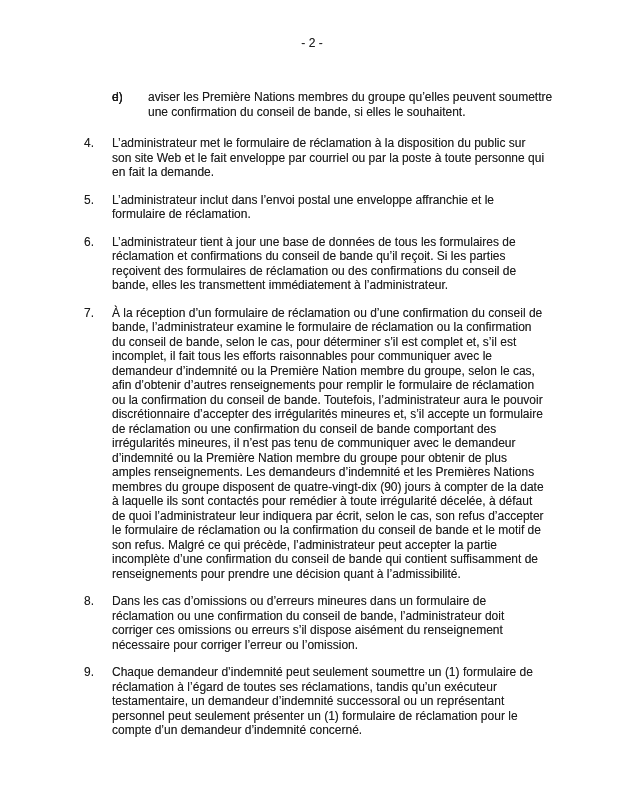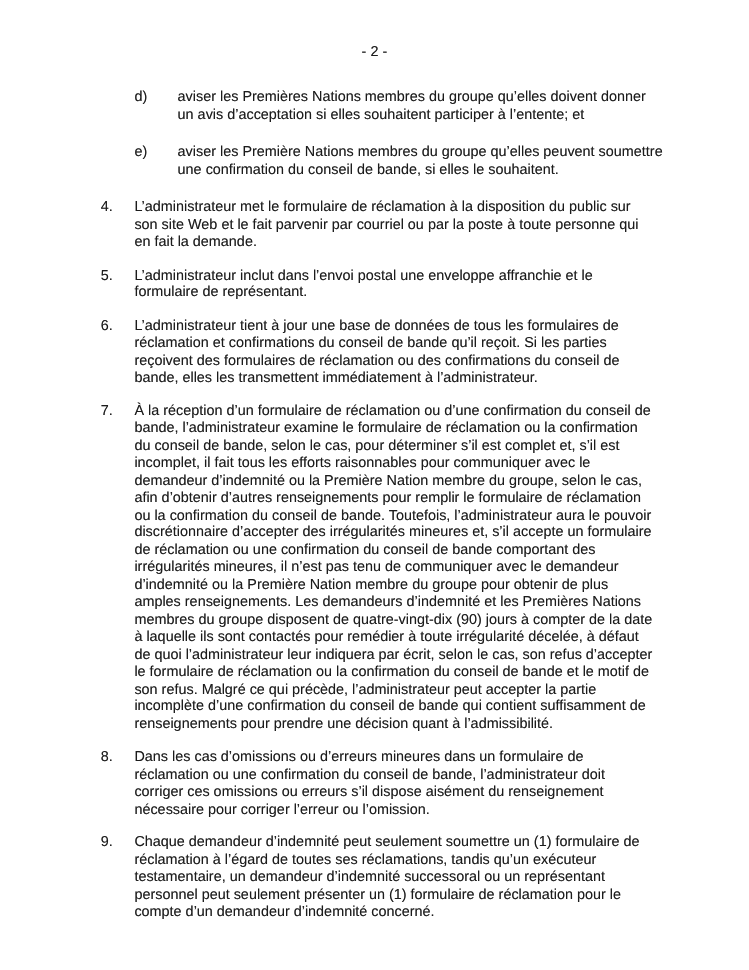--- a/index.html
+++ b/index.html
@@ -62,36 +62,35 @@
 </head>
 <body>
 
 <div class="page-number">- 2 -</div>
 
 <div class="content">
 
   <div class="sub-items">
     <div class="sub-item">
       <span class="marker">d)</span>
-      <span class="text">aviser les Premières Nations membres du groupe qu’elles doivent donner un avis d’acceptation si elles souhaitent participer à l’entente; et</span>
     </div>
     <div class="sub-item">
       <span class="marker">e)</span>
       <span class="text">aviser les Première Nations membres du groupe qu’elles peuvent soumettre une confirmation du conseil de bande, si elles le souhaitent.</span>
     </div>
   </div>
 
   <div class="para">
     <span class="num">4.</span>
-    <span class="text">L’administrateur met le formulaire de réclamation à la disposition du public sur son site Web et le fait parvenir par courriel ou par la poste à toute personne qui en fait la demande.</span>
+    <span class="text">L’administrateur met le formulaire de réclamation à la disposition du public sur son site Web et le fait enveloppe par courriel ou par la poste à toute personne qui en fait la demande.</span>
   </div>
 
   <div class="para">
     <span class="num">5.</span>
-    <span class="text">L’administrateur inclut dans l’envoi postal une enveloppe affranchie et le formulaire de représentant.</span>
+    <span class="text">L’administrateur inclut dans l’envoi postal une enveloppe affranchie et le formulaire de réclamation.</span>
   </div>
 
   <div class="para">
     <span class="num">6.</span>
     <span class="text">L’administrateur tient à jour une base de données de tous les formulaires de réclamation et confirmations du conseil de bande qu’il reçoit. Si les parties reçoivent des formulaires de réclamation ou des confirmations du conseil de bande, elles les transmettent immédiatement à l’administrateur.</span>
   </div>
 
   <div class="para">
     <span class="num">7.</span>
     <span class="text">À la réception d’un formulaire de réclamation ou d’une confirmation du conseil de bande, l’administrateur examine le formulaire de réclamation ou la confirmation du conseil de bande, selon le cas, pour déterminer s’il est complet et, s’il est incomplet, il fait tous les efforts raisonnables pour communiquer avec le demandeur d’indemnité ou la Première Nation membre du groupe, selon le cas, afin d’obtenir d’autres renseignements pour remplir le formulaire de réclamation ou la confirmation du conseil de bande. Toutefois, l’administrateur aura le pouvoir discrétionnaire d’accepter des irrégularités mineures et, s’il accepte un formulaire de réclamation ou une confirmation du conseil de bande comportant des irrégularités mineures, il n’est pas tenu de communiquer avec le demandeur d’indemnité ou la Première Nation membre du groupe pour obtenir de plus amples renseignements. Les demandeurs d’indemnité et les Premières Nations membres du groupe disposent de quatre-vingt-dix (90) jours à compter de la date à laquelle ils sont contactés pour remédier à toute irrégularité décelée, à défaut de quoi l’administrateur leur indiquera par écrit, selon le cas, son refus d’accepter le formulaire de réclamation ou la confirmation du conseil de bande et le motif de son refus. Malgré ce qui précède, l’administrateur peut accepter la partie incomplète d’une confirmation du conseil de bande qui contient suffisamment de renseignements pour prendre une décision quant à l’admissibilité.</span>

